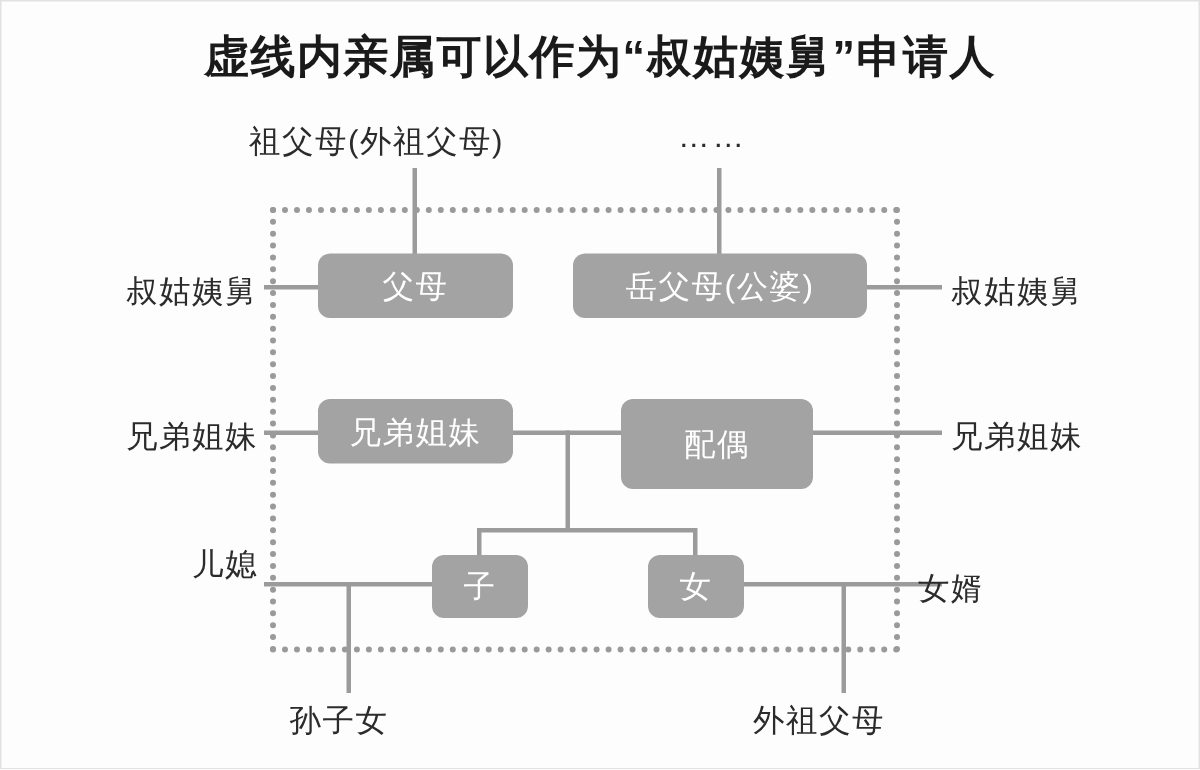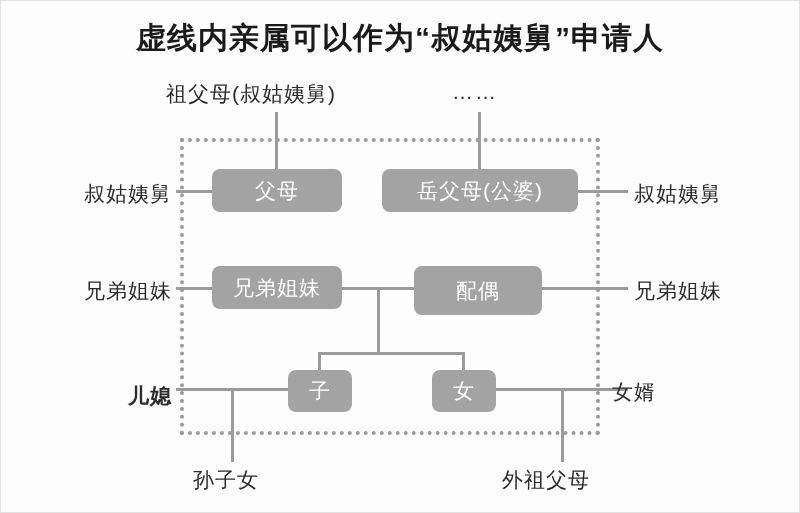--- a/index.html
+++ b/index.html
@@ -101,21 +101,21 @@
     white-space: nowrap;
   }
 </style>
 </head>
 <body>
 
 <div id="canvas">
 
   <div class="title">虚线内亲属可以作为“叔姑姨舅”申请人</div>
 
-  <div class="label" style="left:166px; top:80px;">祖父母(叔姑姨舅)</div>
+  <div class="label" style="left:166px; top:80px;">祖父母(外祖父母)</div>
   <div class="ellipsis-dots" style="left:452px; top:80px;">……</div>
 
   <div class="vline" style="left:275px; top:112px; height:60px;"></div>
   <div class="vline" style="left:478px; top:112px; height:60px;"></div>
 
   <div class="dotted-box"></div>
 
   <div class="label r" style="left:52px; top:180px; width:120px;">叔姑姨舅</div>
   <div class="hline" style="left:176px; top:190px; width:40px;"></div>
 
@@ -126,31 +126,31 @@
   <div class="hline" style="left:578px; top:190px; width:50px;"></div>
   <div class="label" style="left:634px; top:180px;">叔姑姨舅</div>
 
   <div class="label r" style="left:42px; top:277px; width:130px;">兄弟姐妹</div>
   <div class="hline" style="left:176px; top:287px; width:40px;"></div>
 
   <div class="node" style="left:212px; top:266px; width:130px; height:43px;">兄弟姐妹</div>
 
   <div class="hline" style="left:342px; top:287px; width:72px;"></div>
 
-  <div class="node" style="left:414px; top:266px; width:128px; height:49px;">配偶</div>
+  <div class="node" style="left:414px; top:266px; width:128px; height:60px;">配偶</div>
 
   <div class="hline" style="left:542px; top:287px; width:86px;"></div>
   <div class="label" style="left:634px; top:277px;">兄弟姐妹</div>
 
   <div class="vline" style="left:377px; top:287px; height:67px;"></div>
   <div class="hline" style="left:318px; top:352px; width:146px;"></div>
   <div class="vline" style="left:318px; top:352px; height:20px;"></div>
   <div class="vline" style="left:462px; top:352px; height:20px;"></div>
 
-  <div class="label r" style="left:90px; top:382px; width:82px;font-weight:bold;">儿媳</div>
+  <div class="label r" style="left:90px; top:362px; width:82px;">儿媳</div>
   <div class="hline" style="left:176px; top:388px; width:112px;"></div>
 
   <div class="node" style="left:288px; top:370px; width:64px; height:42px;">子</div>
 
   <div class="node" style="left:432px; top:370px; width:64px; height:42px;">女</div>
 
   <div class="hline" style="left:496px; top:388px; width:132px;"></div>
   <div class="label" style="left:612px; top:378px;">女婿</div>
 
   <div class="vline" style="left:231px; top:388px; height:74px;"></div>

